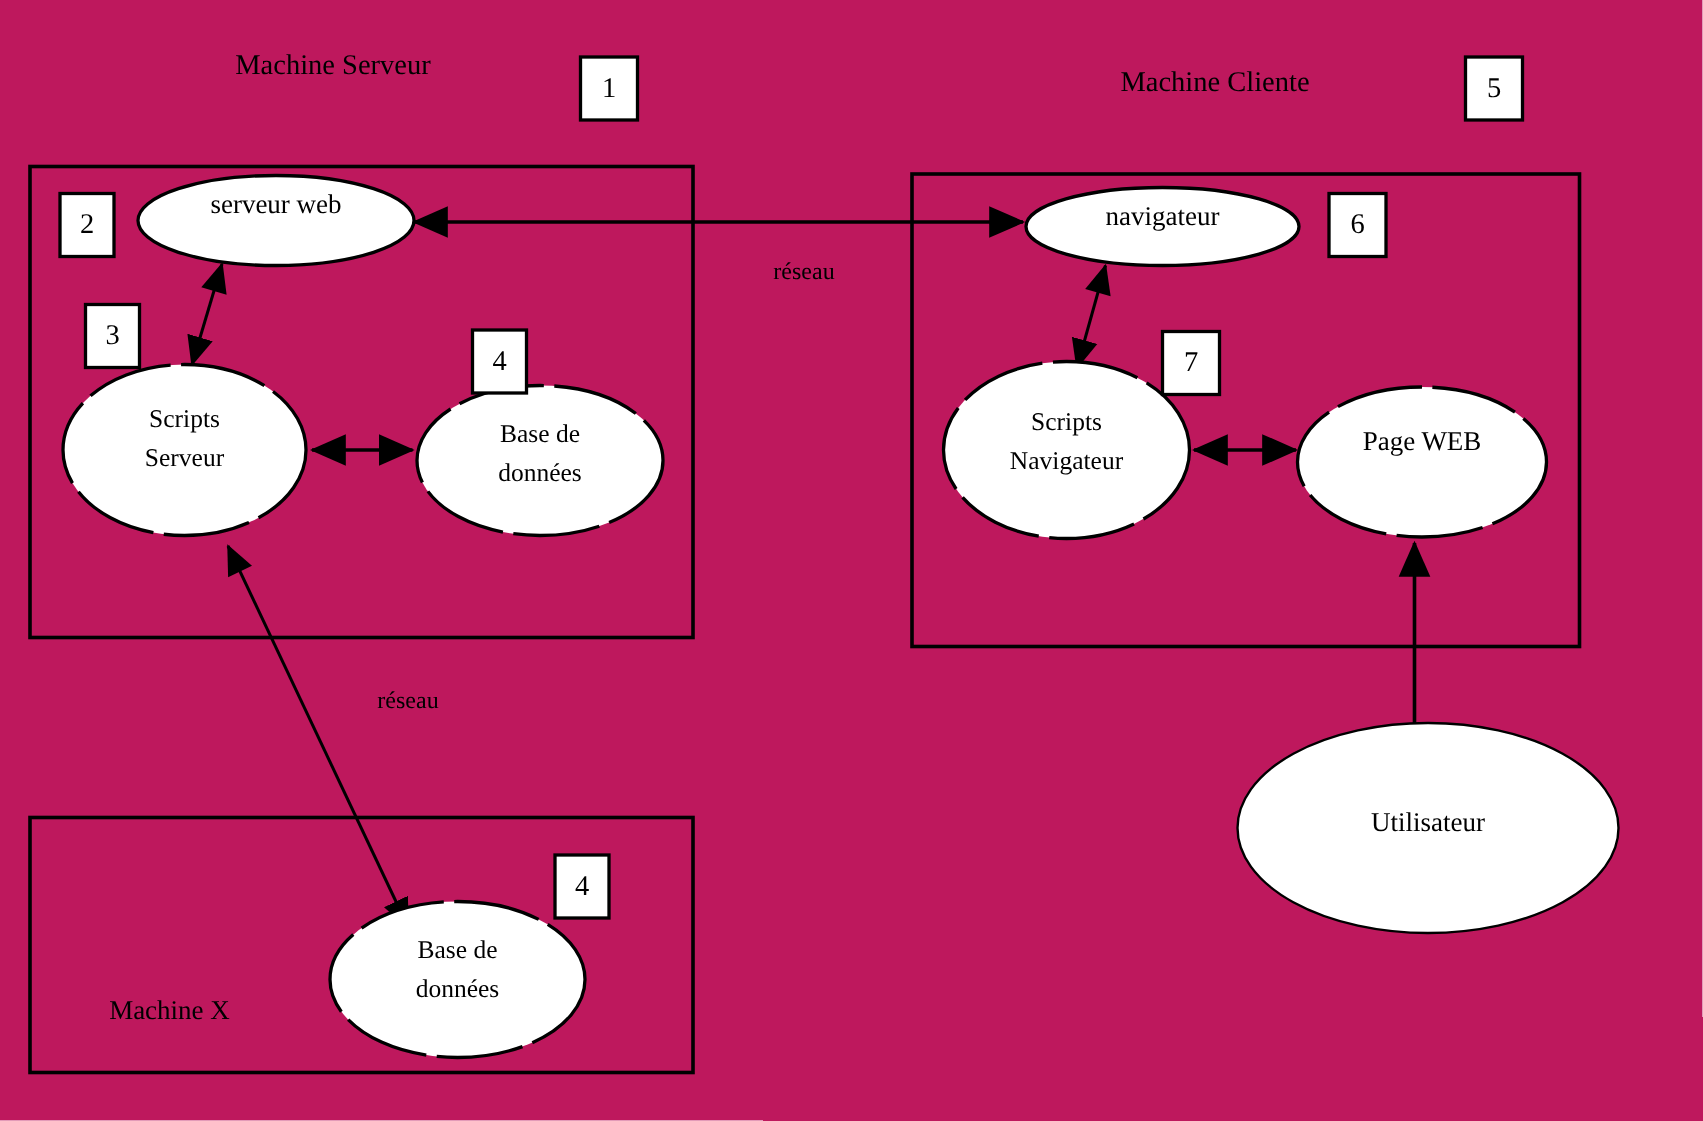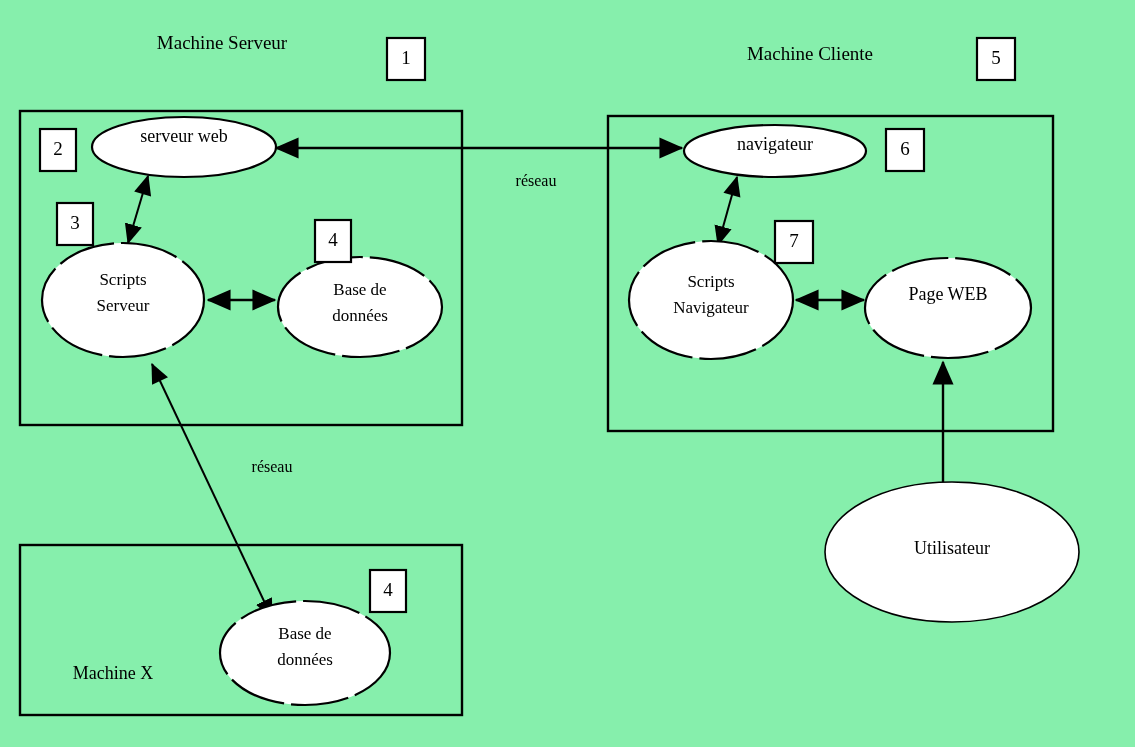--- a/index.html
+++ b/index.html
@@ -8,21 +8,21 @@
     background: #ffffff;
   }
   body {
     font-family: "Liberation Serif", "DejaVu Serif", serif;
     color: #000000;
   }
   #canvas {
     position: relative;
     width: 1135px;
     height: 747px;
-    background: #86efac;
+    background: #be185d;
     overflow: hidden;
   }
   #diagram-svg {
     position: absolute;
     left: 0;
     top: 0;
     width: 1135px;
     height: 747px;
   }
   .svg-text {

